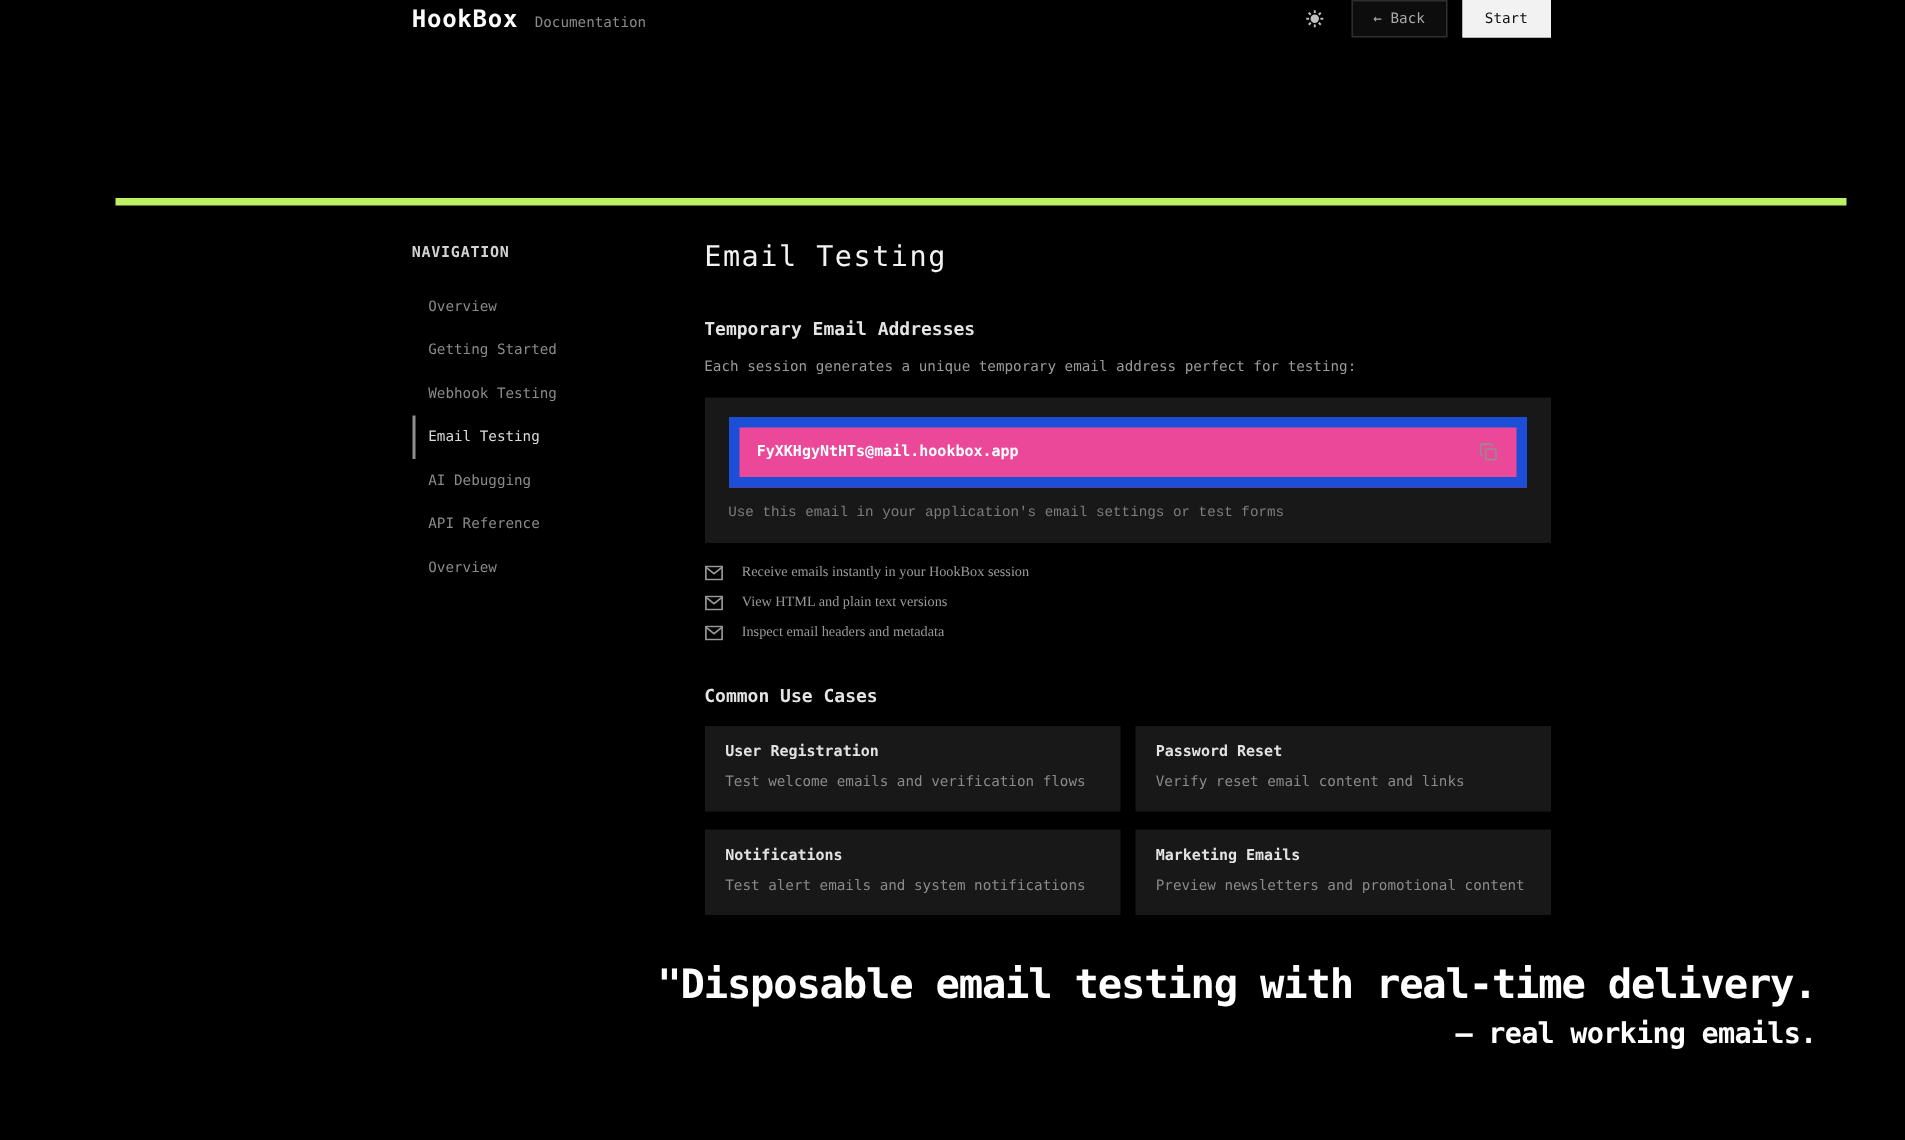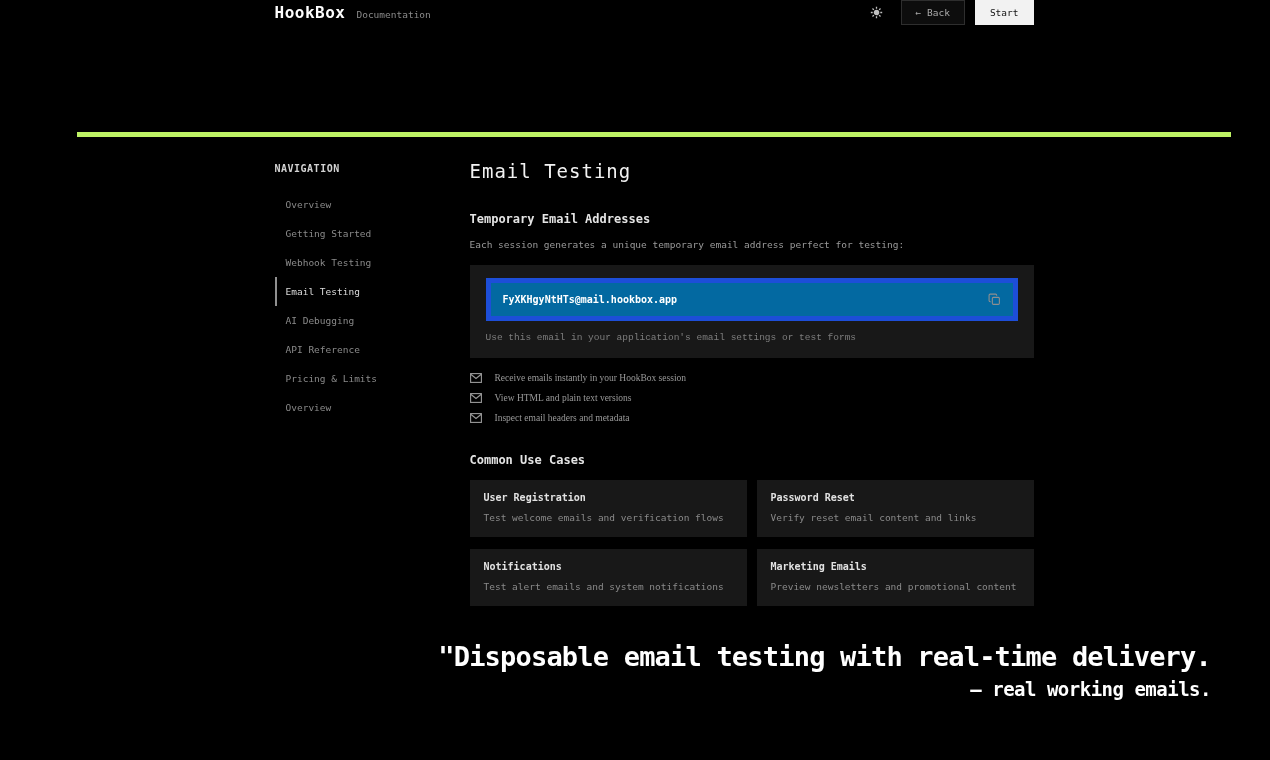--- a/index.html
+++ b/index.html
@@ -52,21 +52,21 @@
   }
   .nav-item.active { color: #dcdcdc; border-left-color: #909090; }
 
   .main { flex: 1; min-width: 0; }
   h1 { font-size: 19px; font-weight: normal; color: #f2f2f2; margin: 0; letter-spacing: 1px; }
   h2 { font-size: 12px; font-weight: bold; color: #e4e4e4; margin: 30px 0 0; }
   .desc { font-size: 9.5px; color: #9a9a9a; margin: 13px 0 0; }
 
   .email-card { margin-top: 15px; background: #181818; padding: 13px 16px 15px; }
   .email-box {
-    background: #0369a1; border: 5px solid #1d4ed8;
+    background: #ec4899; border: 7px solid #1d4ed8;
     padding: 10px 12px; display: flex; align-items: center; justify-content: space-between;
   }
   .email { font-size: 10px; font-weight: bold; color: #fff; }
   .copy-btn { display: inline-flex; cursor: pointer; }
   .email-hint { margin-top: 11px; font-size: 9.5px; color: #7d7d7d; font-family: Liberation Mono, monospace; }
 
   .features { list-style: none; margin: 15px 0 0; padding: 0; }
   .features li { display: flex; align-items: center; gap: 13px; font-size: 9.5px; color: #9a9a9a; margin-bottom: 10px; font-family: Liberation Serif, serif; }
   .features li svg { flex-shrink: 0; }
 
@@ -111,21 +111,20 @@
 
     <aside class="sidebar">
       <div class="nav-title">NAVIGATION</div>
       <nav class="nav-list">
         <a class="nav-item">Overview</a>
         <a class="nav-item">Getting Started</a>
         <a class="nav-item">Webhook Testing</a>
         <a class="nav-item active">Email Testing</a>
         <a class="nav-item">AI Debugging</a>
         <a class="nav-item">API Reference</a>
-        <a class="nav-item">Pricing &amp; Limits</a>
         <a class="nav-item">Overview</a>
       </nav>
     </aside>
 
     <main class="main">
       <h1>Email Testing</h1>
 
       <h2>Temporary Email Addresses</h2>
       <p class="desc">Each session generates a unique temporary email address perfect for testing:</p>
 

